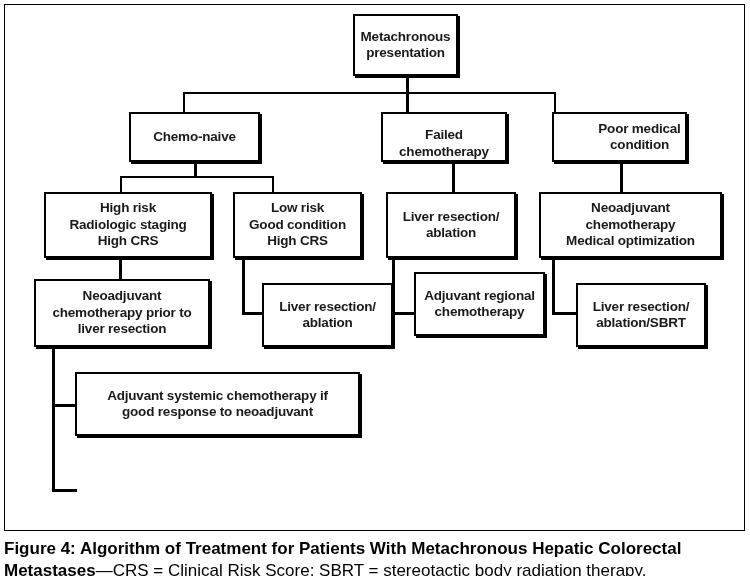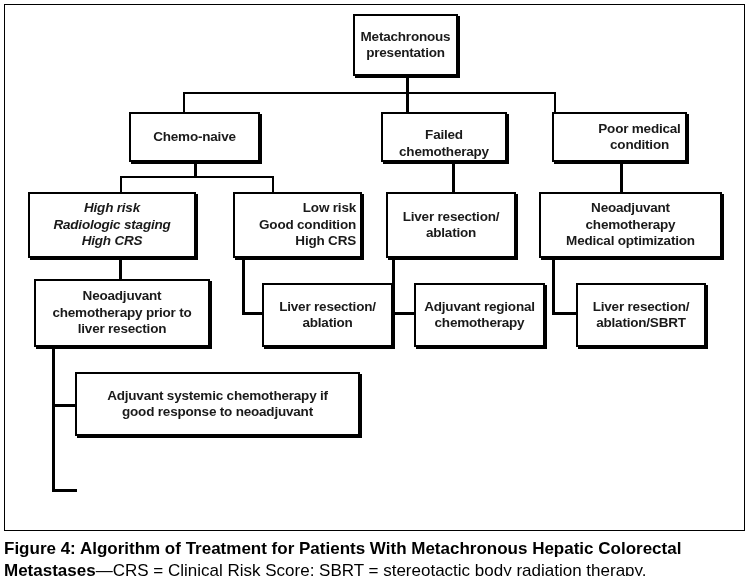--- a/index.html
+++ b/index.html
@@ -129,27 +129,27 @@
     <div class="node" style="left:381px; top:112px; width:126px; height:50px;align-items:flex-end;">
       <span class="label">Failed
 chemotherapy</span>
     </div>
 
     <div class="node" style="left:552px; top:112px; width:135px; height:50px;padding-left:44px;">
       <span class="label">Poor medical
 condition</span>
     </div>
 
-    <div class="node" style="left:28px; top:192px; width:168px; height:66px;font-style:italic;">
+    <div class="node" style="left:44px; top:192px; width:168px; height:66px;">
       <span class="label">High risk
 Radiologic staging
 High CRS</span>
     </div>
 
-    <div class="node" style="left:233px; top:192px; width:129px; height:66px;text-align:right;">
+    <div class="node" style="left:233px; top:192px; width:129px; height:66px;">
       <span class="label">Low risk
 Good condition
 High CRS</span>
     </div>
 
     <div class="node" style="left:386px; top:192px; width:130px; height:66px;">
       <span class="label">Liver resection/
 ablation</span>
     </div>
 
@@ -163,21 +163,21 @@
       <span class="label">Neoadjuvant
 chemotherapy prior to
 liver resection</span>
     </div>
 
     <div class="node" style="left:262px; top:283px; width:131px; height:64px;">
       <span class="label">Liver resection/
 ablation</span>
     </div>
 
-    <div class="node" style="left:414px; top:283px; width:131px; height:64px;justify-content:flex-end;">
+    <div class="node" style="left:414px; top:272px; width:131px; height:64px;justify-content:flex-end;">
       <span class="label">Adjuvant regional
 chemotherapy</span>
     </div>
 
     <div class="node" style="left:576px; top:283px; width:130px; height:64px;">
       <span class="label">Liver resection/
 ablation/SBRT</span>
     </div>
 
     <div class="node" style="left:75px; top:372px; width:285px; height:64px;">

